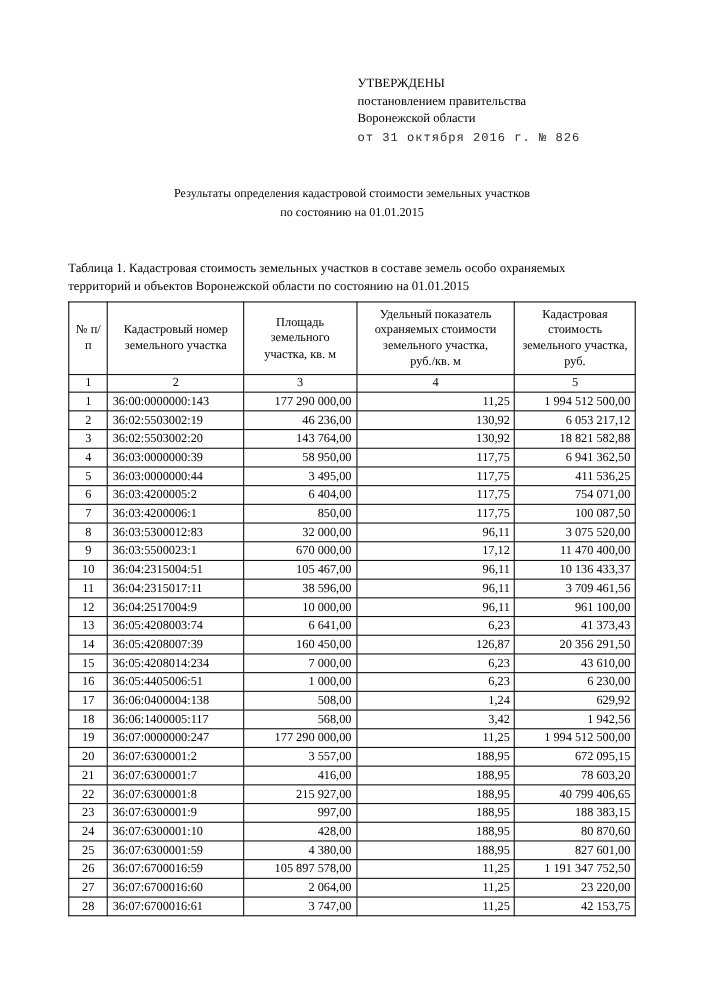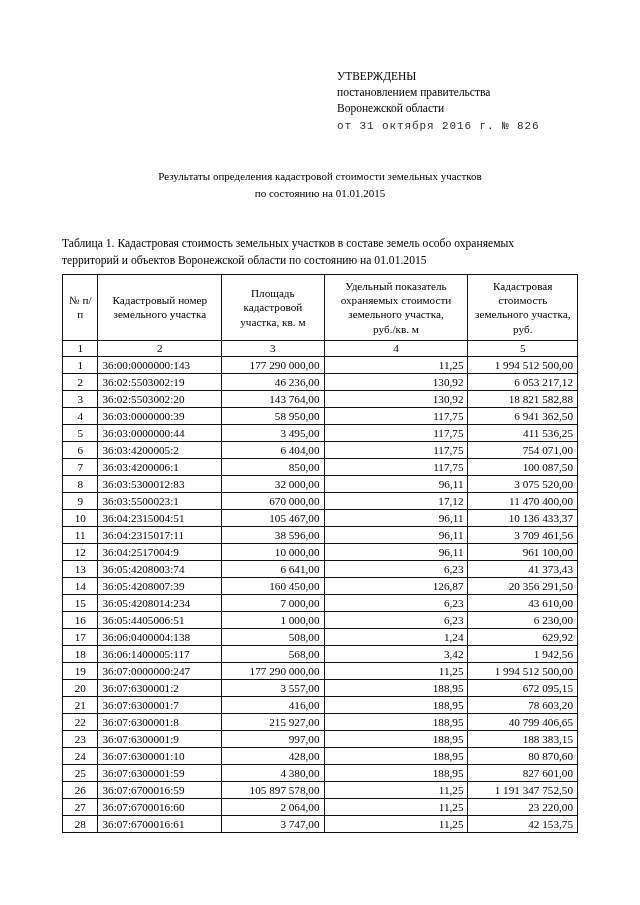--- a/index.html
+++ b/index.html
@@ -21,21 +21,21 @@
   .page {
     position: relative;
     width: 640px;
     height: 905px;
     box-sizing: border-box;
   }
 
   
   .approval-block {
     position: absolute;
-    left: 337px;
+    left: 325px;
     top: 68px;
     width: 260px;
     font-size: 11.5px;
     line-height: 16.2px;
     text-align: left;
   }
   .approval-line {
     white-space: nowrap;
   }
   .approval-line.decree {
@@ -157,21 +157,21 @@
         <tr>
           <th class="h-num">
             <span>№ п/п</span>
           </th>
           <th class="h-cad">
             <span>Кадастровый номер</span><br>
             <span>земельного участка</span>
           </th>
           <th class="h-area">
             <span>Площадь</span><br>
-            <span>кадастровой</span><br>
+            <span>земельного</span><br>
             <span>участка, кв. м</span>
           </th>
           <th class="h-udel">
             <span>Удельный показатель</span><br>
             <span>охраняемых стоимости</span><br>
             <span>земельного участка,</span><br>
             <span>руб./кв. м</span>
           </th>
           <th class="h-cost">
             <span>Кадастровая</span><br>

